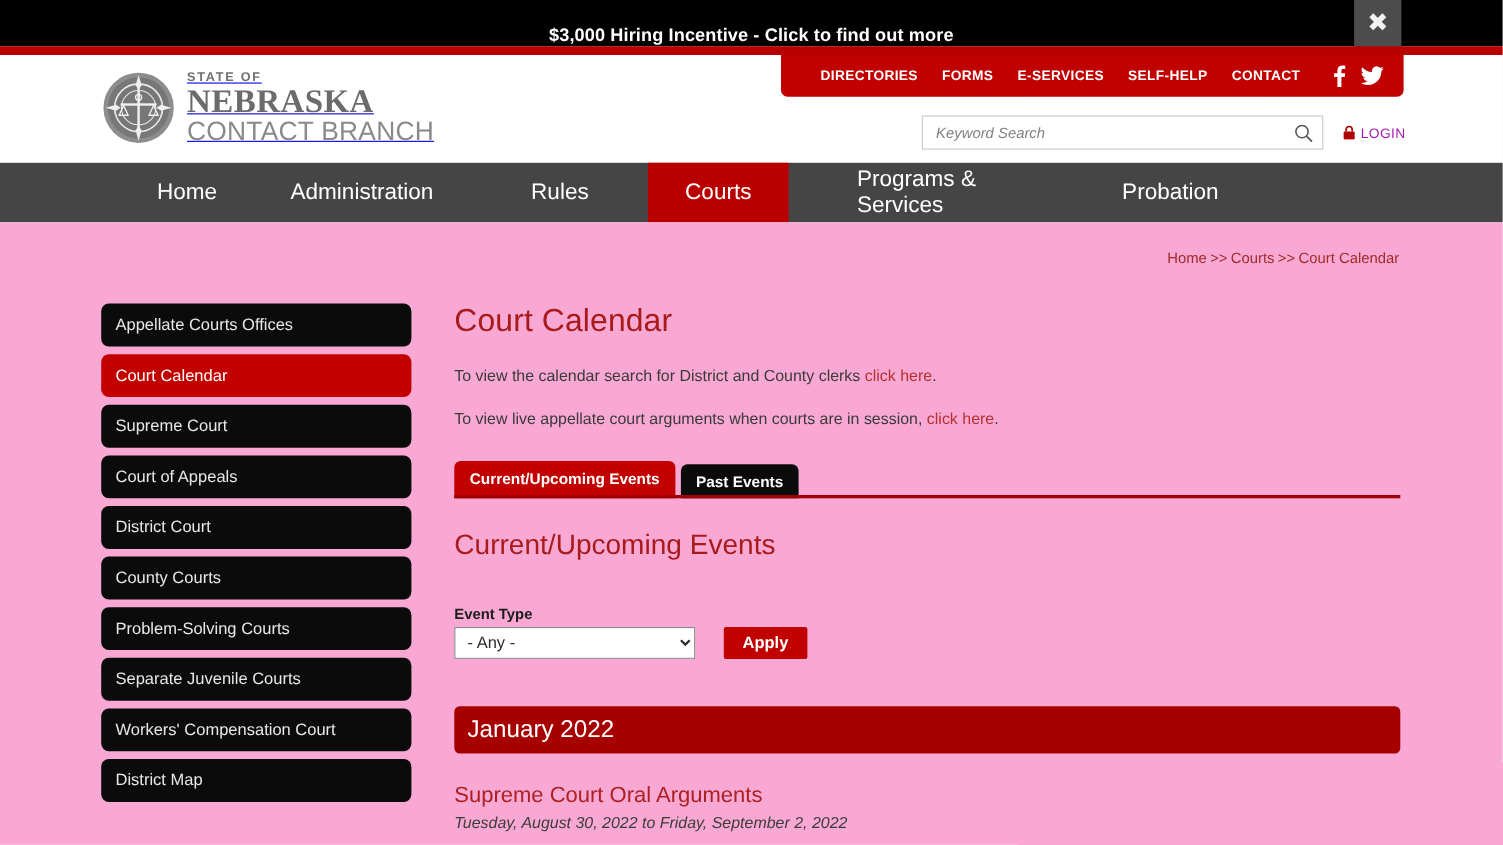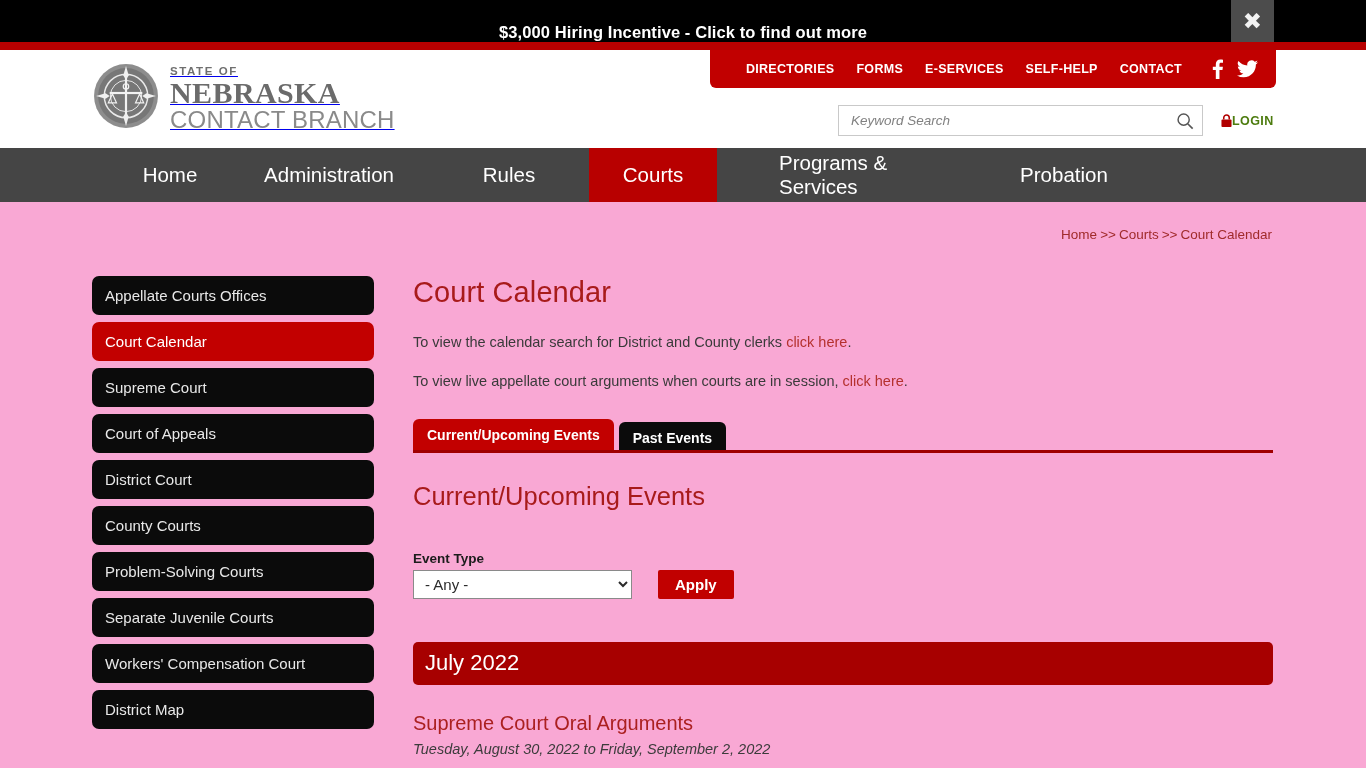--- a/index.html
+++ b/index.html
@@ -42,21 +42,21 @@
   }
 
   
   .header {
     position: absolute; top: 50px; left: 0;
     width: 1366px; height: 98px;
     background: #ffffff;
   }
   .logo {
     position: absolute; top: 12px; left: 92px;
-    display: flex; align-items: flex-start; gap: 10px;
+    display: flex; align-items: flex-end; gap: 10px;
   }
   .logo-seal { width: 68px; height: 68px; }
   .logo-text { line-height: 1; }
   .logo-line1 {
     font-size: 11.5px; letter-spacing: 1.6px; color: #6f6f6f;
     font-weight: bold; font-family: "Liberation Sans", sans-serif;
   }
   .logo-line2 {
     font-size: 30px; font-weight: bold; color: #6b6b6b;
     letter-spacing: .4px; margin-top: 1px; font-family: Liberation Serif, serif;
@@ -96,22 +96,22 @@
     font-size: 13.5px; font-style: italic; color: #767676;
     padding-left: 12px; width: 320px; height: 100%;
   }
   .search-input::placeholder { color: #818181; font-style: italic; }
   .search-btn {
     position: absolute; right: 8px; top: 6px;
     width: 18px; height: 18px; cursor: pointer;
     border: 0; background: transparent; padding: 0;
   }
   .login-link {
-    display: flex; align-items: center; 
-    color: #4d7c0f; font-size: 12.5px; font-weight: bold;
+    display: flex; align-items: center; gap: 5px;
+    color: #a21caf; font-size: 12.5px; font-weight: normal;
     letter-spacing: .4px; text-decoration: none; cursor: pointer;
   }
 
   
   .main-nav {
     position: absolute; top: 148px; left: 0;
     width: 1366px; height: 54px;
     background: #454545;
     display: flex; align-items: stretch;
   }
@@ -366,21 +366,21 @@
       <div class="filter-label">Event Type</div>
       <div class="filter-row">
         <select class="event-select">
           <option>- Any -</option>
         </select>
         <button class="apply-btn">Apply</button>
       </div>
     </div>
 
     <div class="month-banner">
-      <span class="month-banner-text">July 2022</span>
+      <span class="month-banner-text">January 2022</span>
     </div>
 
     <div class="event">
       <a class="event-title" href="#">Supreme Court Oral Arguments</a>
       <div class="event-date">Tuesday, August 30, 2022 to Friday, September 2, 2022</div>
     </div>
 
   </main>
 </div>
 

